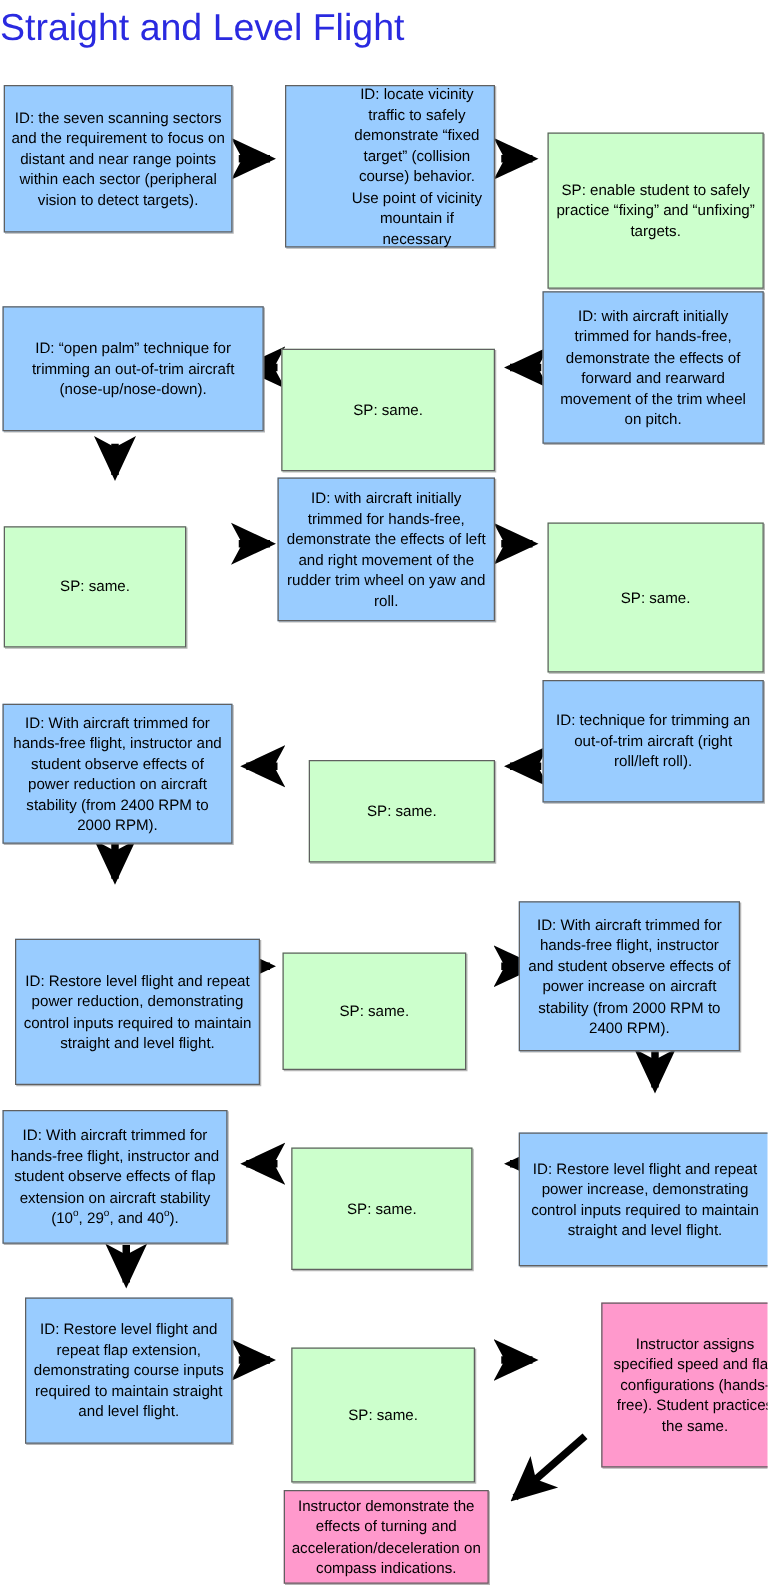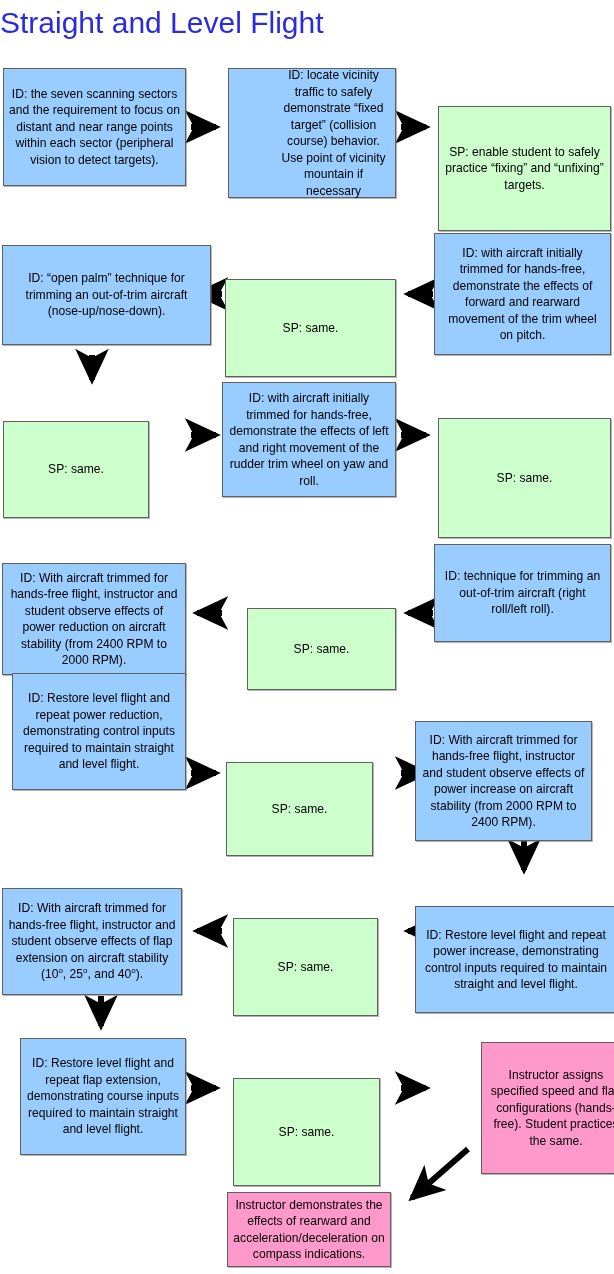--- a/index.html
+++ b/index.html
@@ -139,53 +139,53 @@
   </div>
 
   <div class="node green" style="left:247px; top:572px; width:149px; height:82px;">
     <span>SP: same.</span>
   </div>
 
   <div class="node blue" style="left:2px; top:563px; width:184px; height:112px;">
     <span>ID: With aircraft trimmed for hands-free flight, instructor and student observe effects of power reduction on aircraft stability (from 2400 RPM to 2000 RPM).</span>
   </div>
 
-  <div class="node blue" style="left:12px; top:673px; width:174px; height:117px;">
+  <div class="node blue" style="left:12px; top:751px; width:196px; height:117px;">
     <span>ID: Restore level flight and repeat power reduction, demonstrating control inputs required to maintain straight and level flight.</span>
   </div>
 
   <div class="node green" style="left:226px; top:726px; width:147px; height:94px;">
     <span>SP: same.</span>
   </div>
 
   <div class="node blue" style="left:415px; top:721px; width:177px; height:120px;">
     <span>ID: With aircraft trimmed for hands-free flight, instructor and student observe effects of power increase on aircraft stability (from 2000 RPM to 2400 RPM).</span>
   </div>
 
   <div class="node blue" style="left:415px; top:878px; width:202px; height:107px;margin-top:28px;">
     <span>ID: Restore level flight and repeat power increase, demonstrating control inputs required to maintain straight and level flight.</span>
   </div>
 
   <div class="node green" style="left:233px; top:882px; width:145px; height:98px;">
     <span>SP: same.</span>
   </div>
 
   <div class="node blue" style="left:2px; top:888px; width:180px; height:107px;">
-    <span><span>ID: With aircraft trimmed for hands-free flight, instructor and student observe effects of flap extension on aircraft stability (10</span><sup class="deg">o</sup><span>, 25</span><sup class="deg">o</sup><span>, and 40</span><sup class="deg">o</sup><span>).</span></span>
+    <span><span>ID: With aircraft trimmed for hands-free flight, instructor and student observe effects of flap extension on aircraft stability (10</span><sup class="deg">o</sup><span>, 29</span><sup class="deg">o</sup><span>, and 40</span><sup class="deg">o</sup><span>).</span></span>
   </div>
 
   <div class="node blue" style="left:20px; top:1038px; width:166px; height:117px;">
     <span>ID: Restore level flight and repeat flap extension, demonstrating course inputs required to maintain straight and level flight.</span>
   </div>
 
   <div class="node green" style="left:233px; top:1042px; width:147px; height:108px;">
     <span>SP: same.</span>
   </div>
 
   <div class="node pink" style="left:441px; top:1042px; width:150px; height:132px;margin-left:40px;">
     <span>Instructor assigns specified speed and flap configurations (hands-free).  Student practices the same.</span>
   </div>
 
   <div class="node pink" style="left:227px; top:1192px; width:164px; height:75px;">
-    <span>Instructor demonstrates the effects of rearward and acceleration/deceleration on compass indications.</span>
+    <span>Instructor demonstrate the effects of turning and acceleration/deceleration on compass indications.</span>
   </div>
 
 </div>
 
 </body></html>

